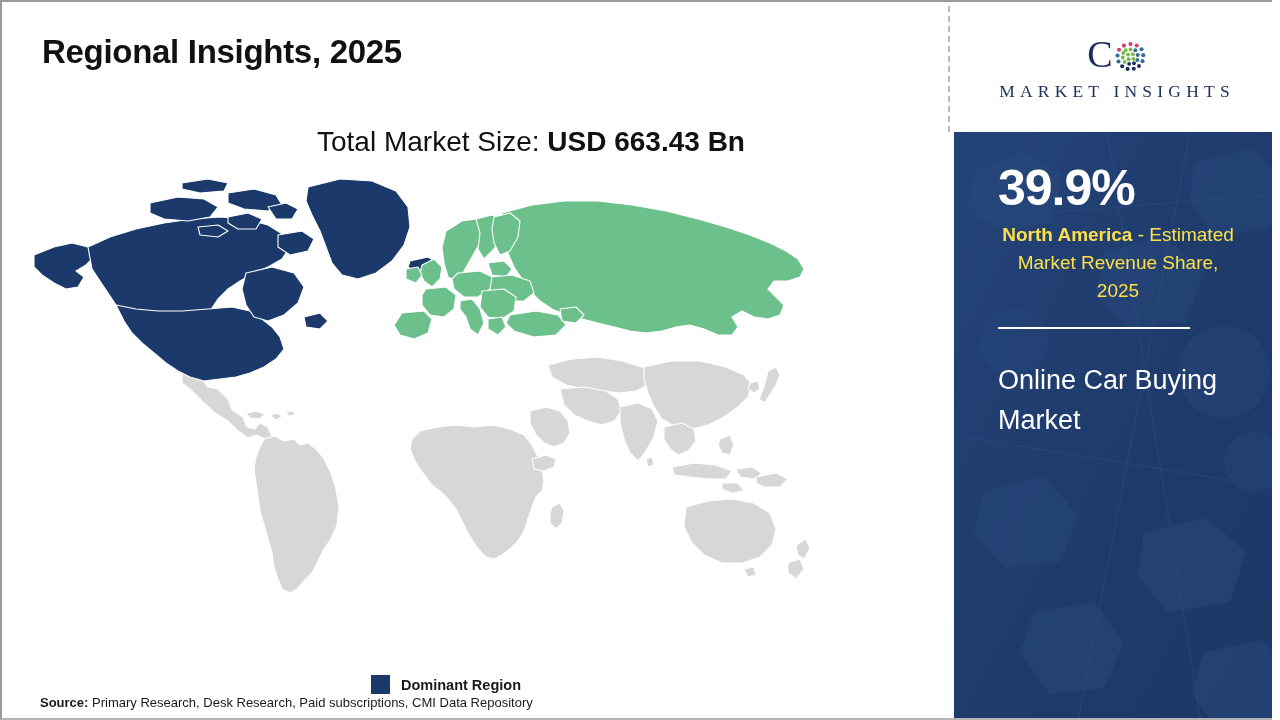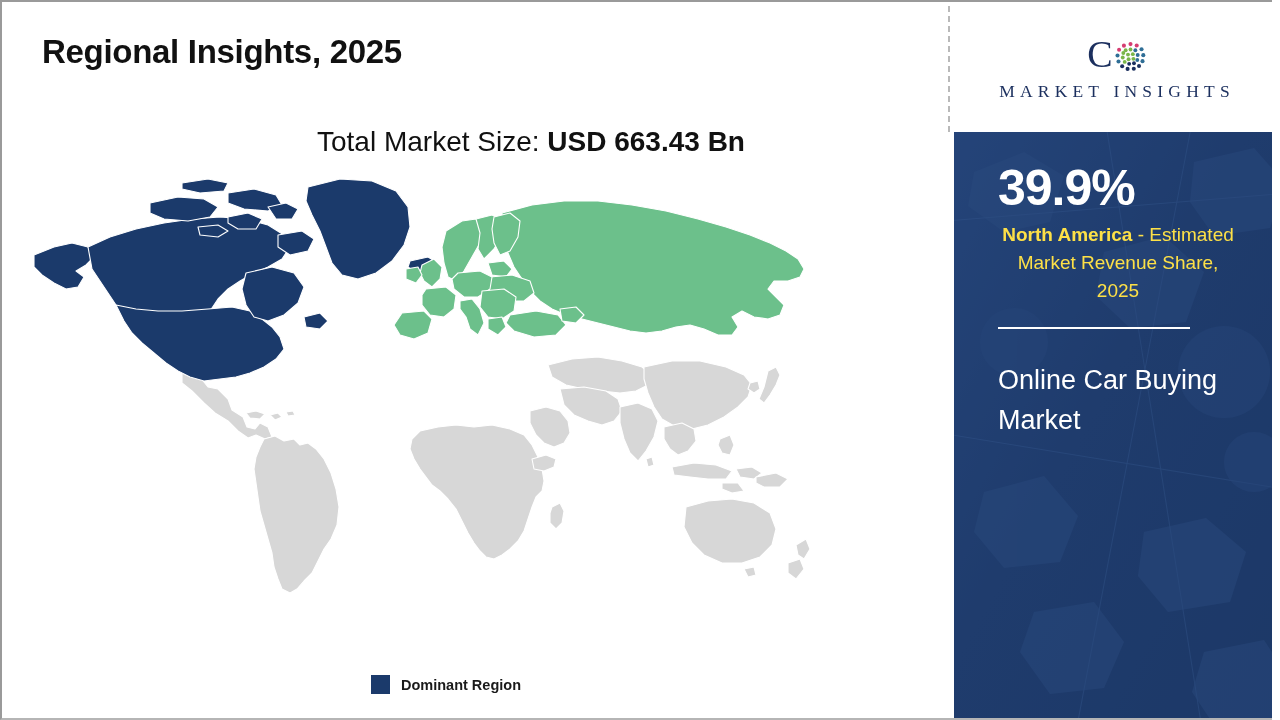--- a/index.html
+++ b/index.html
@@ -377,20 +377,23 @@
       </svg>
     </div>
 
     <div id="legend">
       <div class="legend-item">
         <span class="legend-swatch" style="background:#1b3a6b"></span>
         <span class="legend-label">Dominant Region</span>
       </div>
     </div>
 
+    <div id="source-line">
+      <span id="source-label">Source:</span><span id="source-text"> Primary Research, Desk Research, Paid subscriptions, CMI Data Repository</span>
+    </div>
   </div>
 
   <div id="vertical-divider"></div>
 
   <div id="logo-block">
     <div id="logo-wordmark">
       <span>C</span>
       <span id="logo-globe">
         <svg viewBox="0 0 32 32" xmlns="http://www.w3.org/2000/svg">
           <g>

